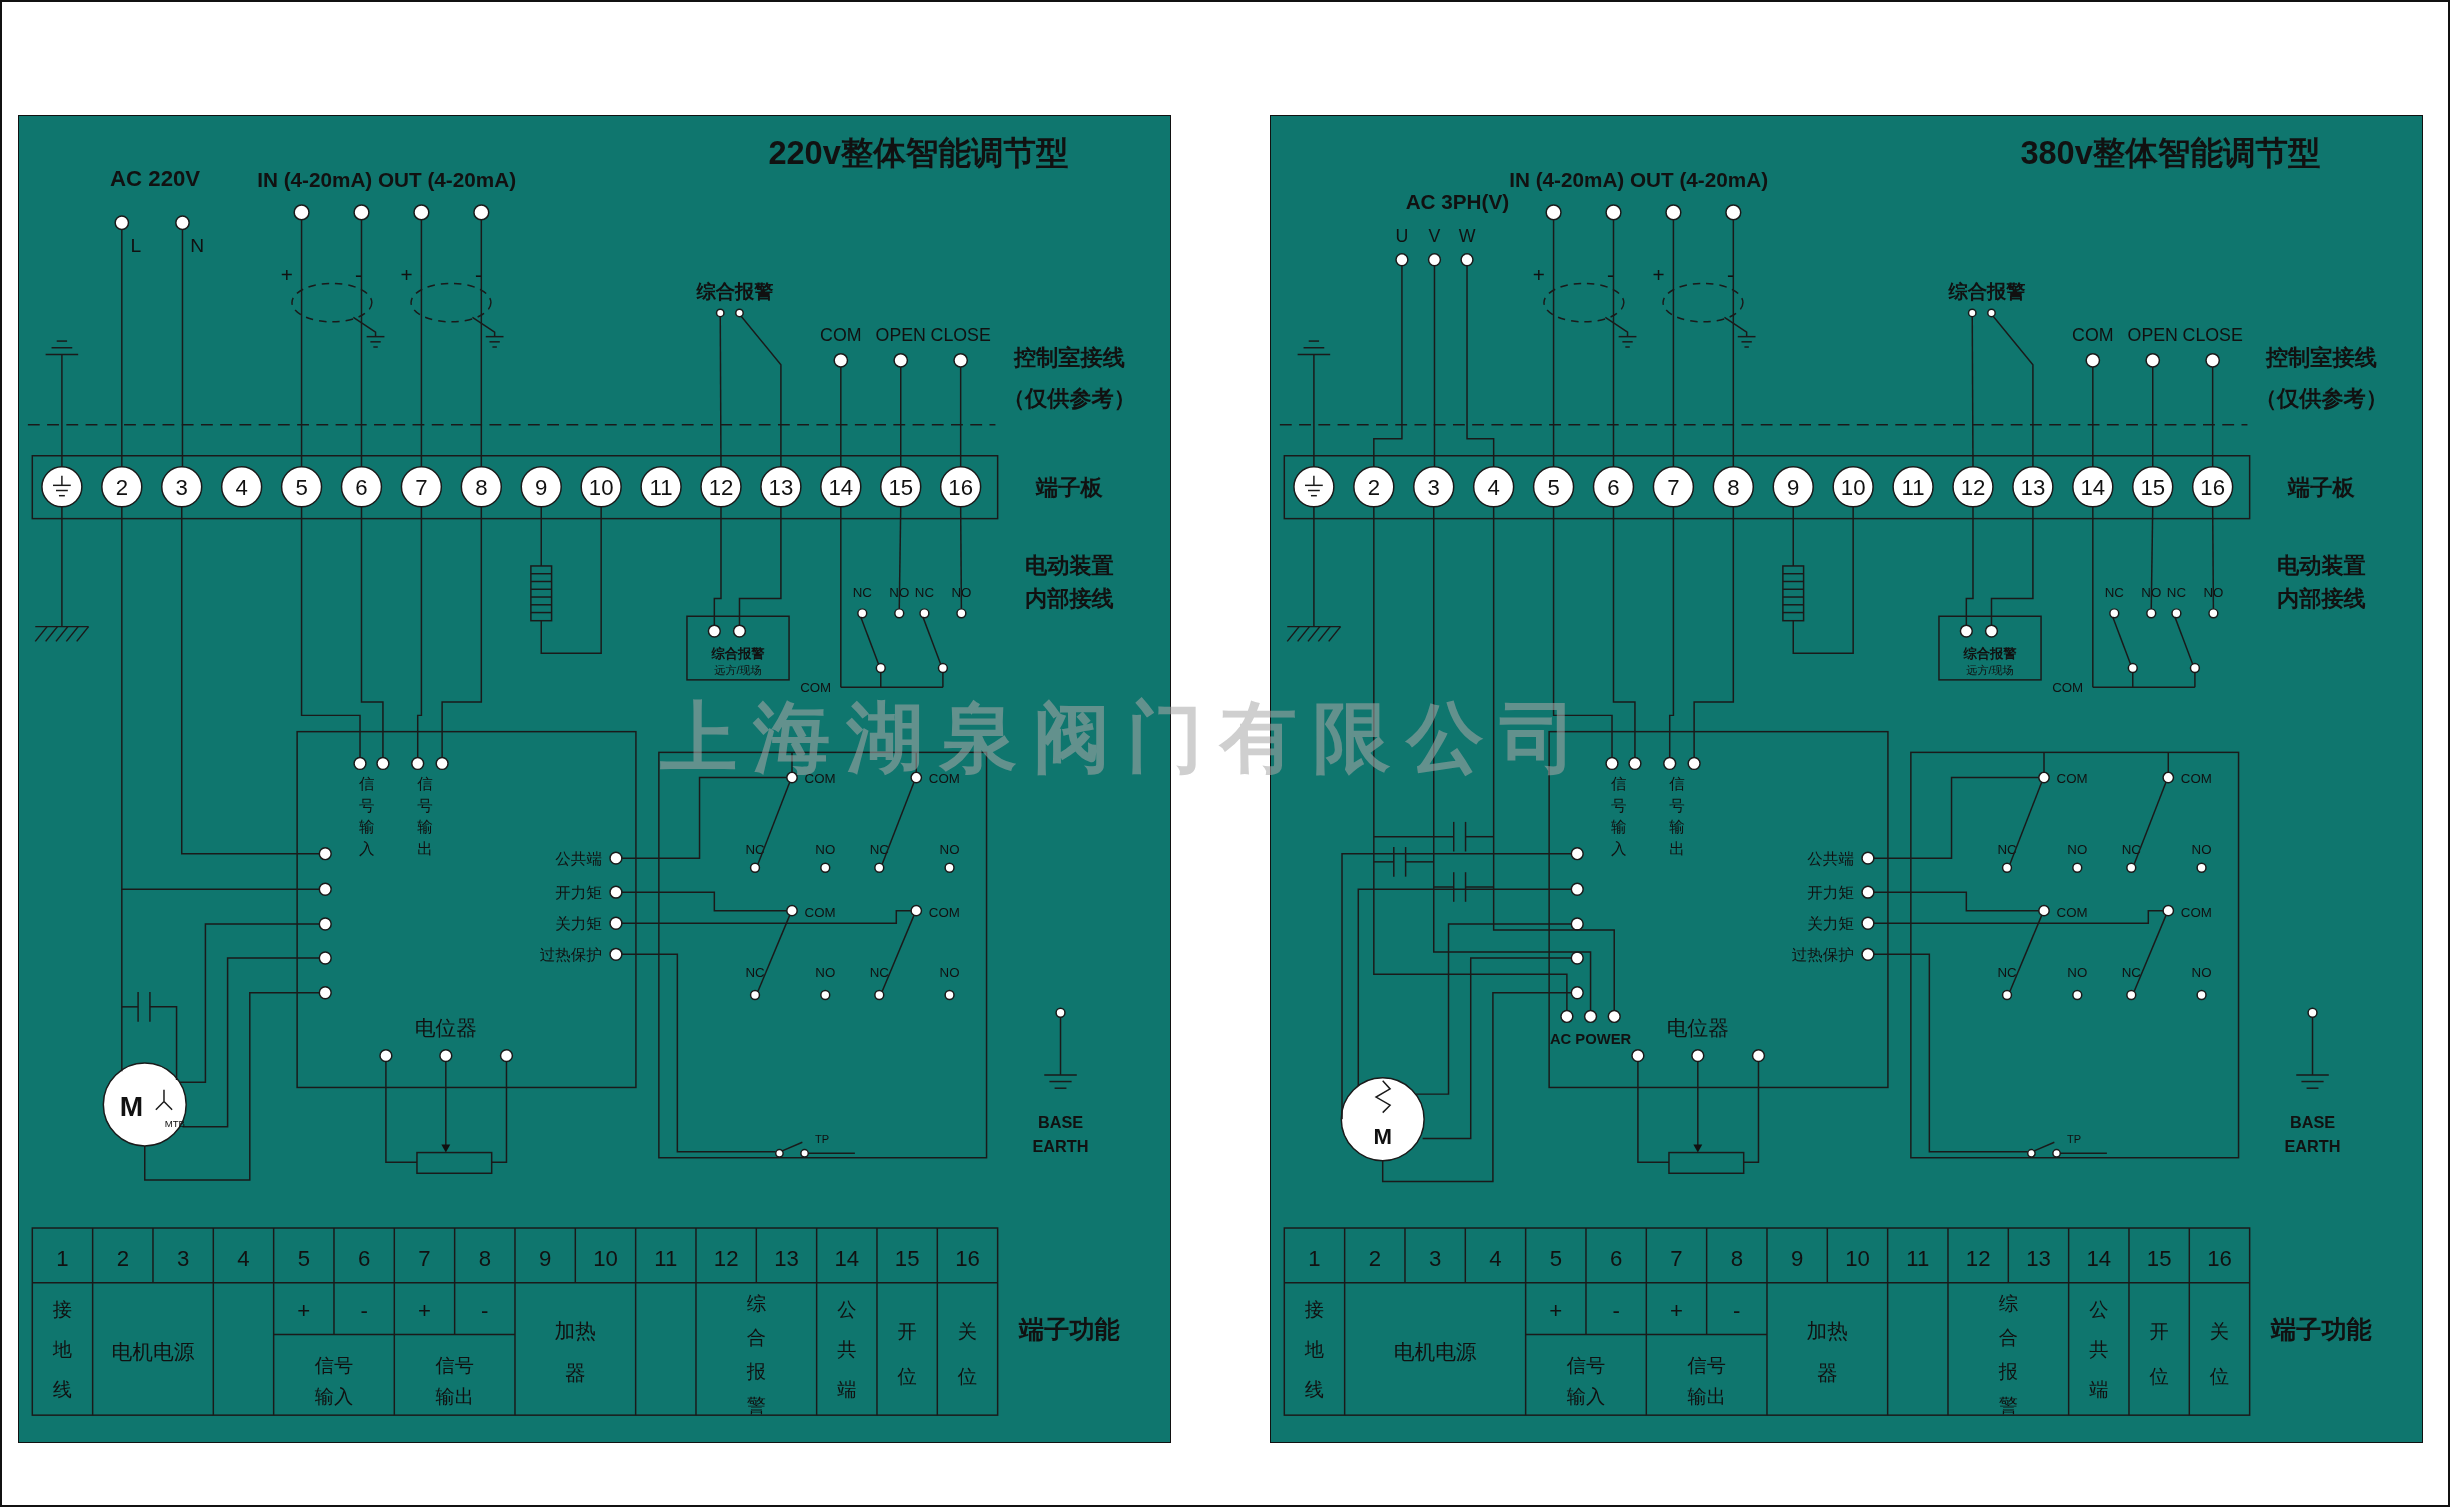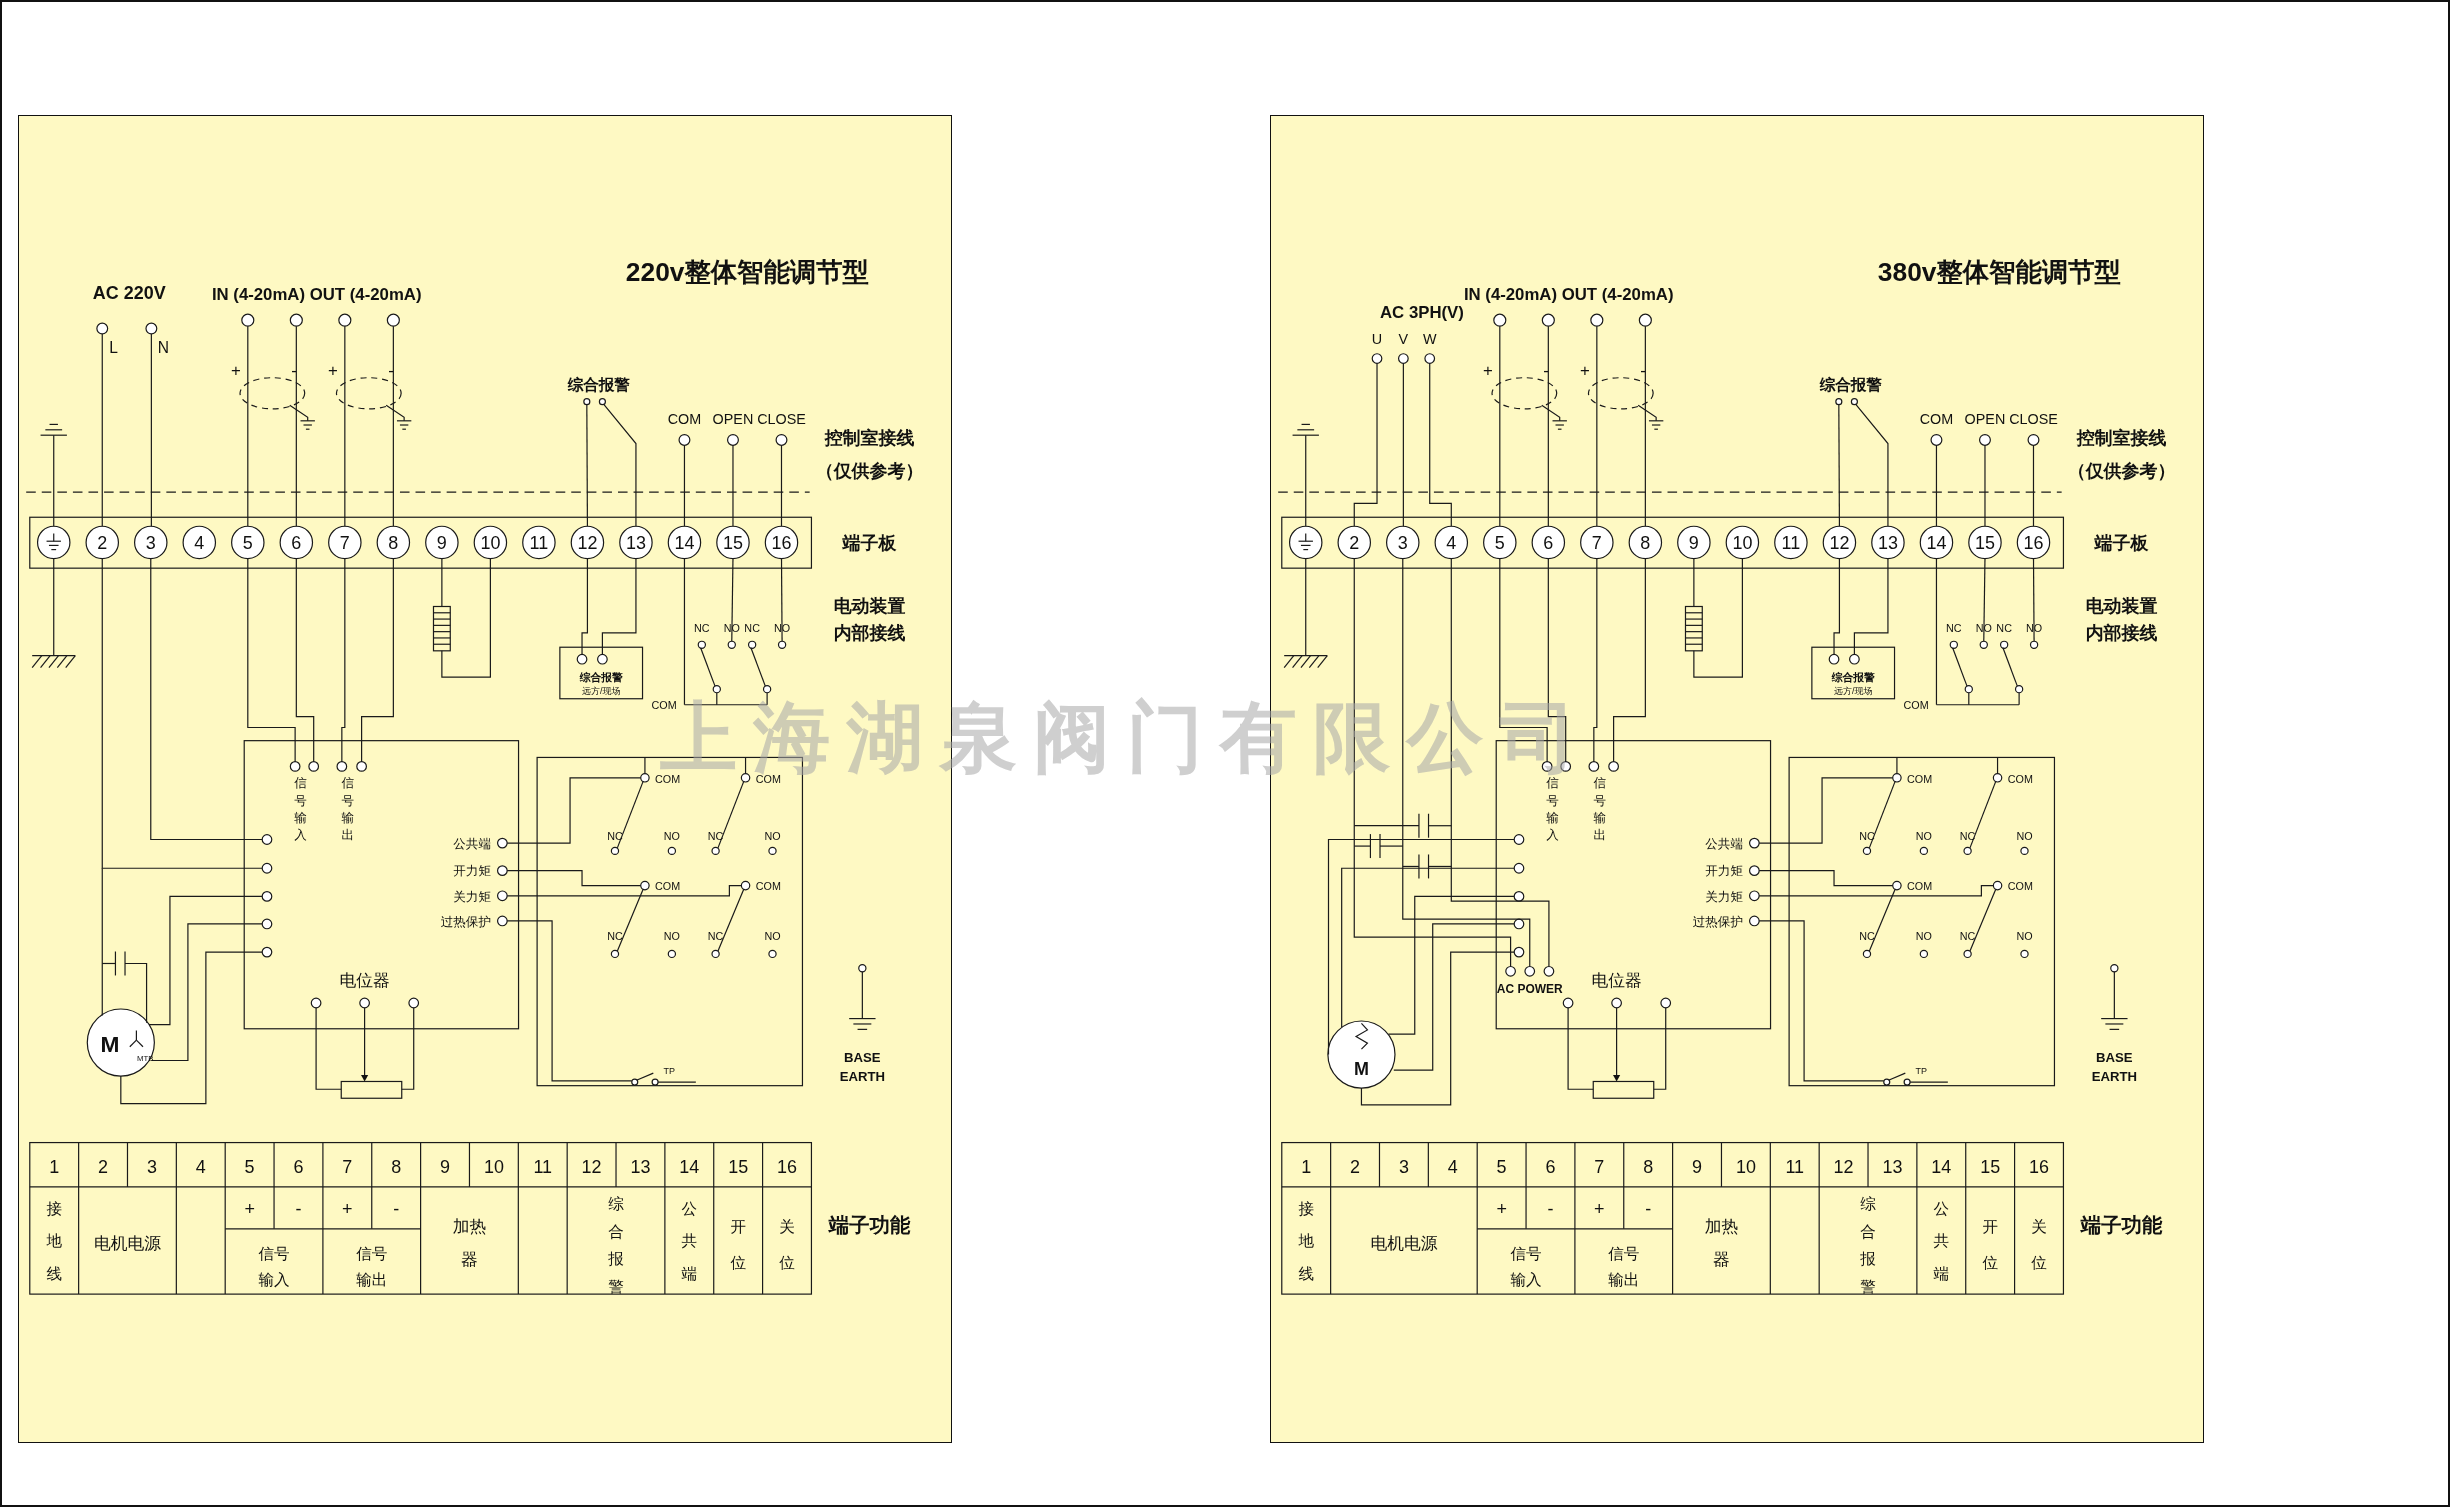--- a/index.html
+++ b/index.html
@@ -1,18 +1,18 @@
 <!DOCTYPE html>
 <html style="font-size:12px"><head>
 <meta charset="utf-8">
 <style>
   html,body{margin:0;padding:0;background:#ffffff;}
   .canvas{position:relative;width:2450px;height:1507px;background:#ffffff;border:2.2px solid #111;box-sizing:border-box;overflow:hidden;
           font-family:"Liberation Sans","DejaVu Sans",sans-serif;}
-  .panel{position:absolute;top:113px;width:934px;height:1328px;border:1.5px solid #111;background:#fef9c3;box-sizing:border-box;}
+  .panel{position:absolute;top:113px;width:1153px;height:1328px;border:1.5px solid #111;background:#0f766e;box-sizing:border-box;}
   .panel svg{position:absolute;left:0;top:0;width:100%;height:100%;}
   svg .s{fill:none;stroke:#1a1a1a;stroke-width:2;}
   svg .sf{fill:#ffffff;stroke:#1a1a1a;stroke-width:2;}
   svg .blk{fill:#111;stroke:none;}
   svg text{fill:#111;stroke:none;font-family:"Liberation Sans","DejaVu Sans",sans-serif;}
   .watermark{position:absolute;left:658px;top:685px;font-size:77px;letter-spacing:16.3px;color:#a8a8a8;opacity:.55;
              font-weight:700;white-space:nowrap;pointer-events:none;z-index:5;}
 </style>
 </head>
 <body>

